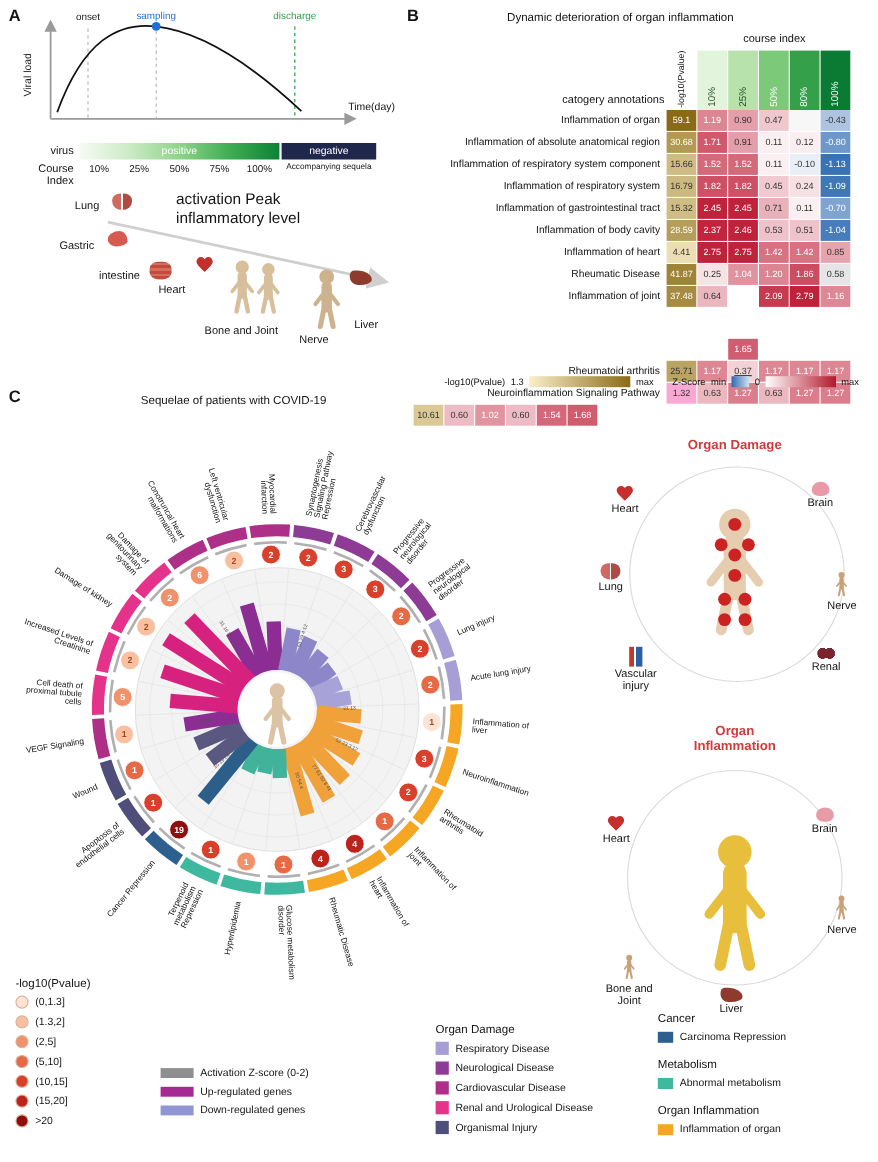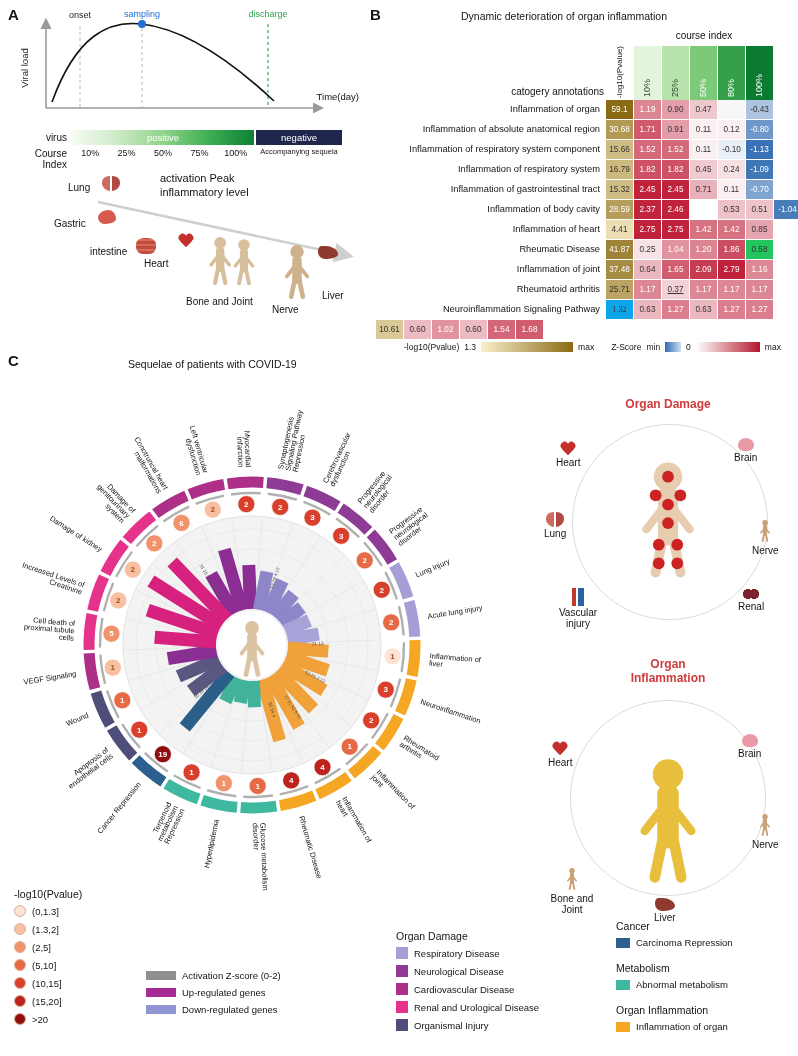--- a/index.html
+++ b/index.html
@@ -94,21 +94,21 @@
           <span>10%</span>
           <span>25%</span>
           <span>50%</span>
           <span>75%</span>
           <span>100%</span>
         </div>
         <div class="seq">Accompanying sequela</div>
       </div>
     </div>
 
-    <div class="abs" style="left:152px;top:166px;width:128px;font-size:11px;line-height:1.25">activation Peak inflammatory level</div>
+    <div class="abs" style="left:152px;top:166px;width:128px;font-size:14px;line-height:1.25">activation Peak inflammatory level</div>
 
     <svg class="abs" style="left:70px;top:168px" width="290" height="115" viewBox="0 0 290 115">
       <defs>
         <marker id="ar2" viewBox="0 0 10 10" refX="8" refY="5" markerWidth="8" markerHeight="8" orient="auto-start-reverse">
           <path d="M0,0L10,5L0,10z" fill="#cfcfcf"></path>
         </marker>
       </defs>
       <line x1="20" y1="28" x2="272" y2="82" stroke="#cfcfcf" stroke-width="2.5" marker-end="url(#ar2)"></line>
     </svg>
 
@@ -223,63 +223,63 @@
           <div class="hm-cell" style="background: rgb(192, 34, 59); color: rgb(255, 255, 255);">2.45</div>
           <div class="hm-cell" style="background: rgb(233, 177, 185); color: rgb(51, 51, 51);">0.71</div>
           <div class="hm-cell" style="background: rgb(250, 239, 241); color: rgb(51, 51, 51);">0.11</div>
           <div class="hm-cell" style="background: rgb(126, 164, 207); color: rgb(255, 255, 255);">-0.70</div>
         </div>
         <div class="hm-row">
           <div class="hm-label">Inflammation of body cavity</div>
           <div class="hm-cell" style="background: rgb(181, 158, 91); color: rgb(255, 255, 255);">28.59</div>
           <div class="hm-cell" style="background: rgb(193, 36, 61); color: rgb(255, 255, 255);">2.37</div>
           <div class="hm-cell" style="background: rgb(192, 34, 59); color: rgb(255, 255, 255);">2.46</div>
-          <div class="hm-cell" style="background: rgb(238, 194, 201); color: rgb(51, 51, 51); margin-left: 28px;">0.53</div>
+          <div class="hm-cell" style="background: rgb(238, 194, 201); color: rgb(51, 51, 51);">0.53</div>
           <div class="hm-cell" style="background: rgb(238, 196, 202); color: rgb(51, 51, 51);">0.51</div>
           <div class="hm-cell" style="background: rgb(71, 125, 186); color: rgb(255, 255, 255);">-1.04</div>
         </div>
         <div class="hm-row">
           <div class="hm-label">Inflammation of heart</div>
           <div class="hm-cell" style="background: rgb(235, 222, 179); color: rgb(51, 51, 51);">4.41</div>
           <div class="hm-cell" style="background: rgb(192, 34, 59); color: rgb(255, 255, 255);">2.75</div>
           <div class="hm-cell" style="background: rgb(192, 34, 59); color: rgb(255, 255, 255);">2.75</div>
           <div class="hm-cell" style="background: rgb(215, 114, 130); color: rgb(255, 255, 255);">1.42</div>
           <div class="hm-cell" style="background: rgb(215, 114, 130); color: rgb(255, 255, 255);">1.42</div>
           <div class="hm-cell" style="background: rgb(229, 164, 174); color: rgb(51, 51, 51);">0.85</div>
         </div>
         <div class="hm-row">
           <div class="hm-label">Rheumatic Disease</div>
           <div class="hm-cell" style="background: rgb(159, 132, 55); color: rgb(255, 255, 255);">41.87</div>
           <div class="hm-cell" style="background: rgb(247, 227, 230); color: rgb(51, 51, 51);">0.25</div>
           <div class="hm-cell" style="background: rgb(224, 146, 159); color: rgb(255, 255, 255);">1.04</div>
           <div class="hm-cell" style="background: rgb(220, 132, 146); color: rgb(255, 255, 255);">1.20</div>
           <div class="hm-cell" style="background: rgb(204, 77, 97); color: rgb(255, 255, 255);">1.86</div>
-          <div class="hm-cell" style="background: #22c55e; color: rgb(51, 51, 51);">0.58</div>
+          <div class="hm-cell" style="background: #e5e5e5; color: rgb(51, 51, 51);">0.58</div>
         </div>
         <div class="hm-row">
           <div class="hm-label">Inflammation of joint</div>
           <div class="hm-cell" style="background: rgb(166, 140, 67); color: rgb(255, 255, 255);">37.48</div>
           <div class="hm-cell" style="background: rgb(235, 183, 191); color: rgb(51, 51, 51);">0.64</div>
-          <div class="hm-cell" style="background: rgb(209, 94, 112); color: rgb(255, 255, 255);">1.65</div>
+          <div class="hm-cell" style="background: rgb(209, 94, 112); color: rgb(255, 255, 255); margin-top: 48px;">1.65</div>
           <div class="hm-cell" style="background: rgb(199, 59, 81); color: rgb(255, 255, 255);">2.09</div>
           <div class="hm-cell" style="background: rgb(192, 34, 59); color: rgb(255, 255, 255);">2.79</div>
           <div class="hm-cell" style="background: rgb(221, 136, 149); color: rgb(255, 255, 255);">1.16</div>
         </div>
         <div class="hm-row">
           <div class="hm-label">Rheumatoid arthritis</div>
           <div class="hm-cell" style="background: rgb(187, 164, 99); color: rgb(51, 51, 51);">25.71</div>
           <div class="hm-cell" style="background: rgb(221, 135, 149); color: rgb(255, 255, 255);">1.17</div>
           <div class="hm-cell" style="background: rgb(242, 210, 215); color: rgb(51, 51, 51); text-decoration: underline;">0.37</div>
           <div class="hm-cell" style="background: rgb(221, 135, 149); color: rgb(255, 255, 255);">1.17</div>
           <div class="hm-cell" style="background: rgb(221, 135, 149); color: rgb(255, 255, 255);">1.17</div>
           <div class="hm-cell" style="background: rgb(221, 135, 149); color: rgb(255, 255, 255);">1.17</div>
         </div>
         <div class="hm-row">
           <div class="hm-label">Neuroinflammation Signaling Pathway</div>
-          <div class="hm-cell" style="background: #0ea5e9; color: rgb(51, 51, 51); font-family: Liberation Serif, serif;">1.32</div>
+          <div class="hm-cell" style="background: #f9a8d4; color: rgb(51, 51, 51);">1.32</div>
           <div class="hm-cell" style="background: rgb(235, 184, 192); color: rgb(51, 51, 51);">0.63</div>
           <div class="hm-cell" style="background: rgb(218, 126, 141); color: rgb(255, 255, 255);">1.27</div>
           <div class="hm-cell" style="background: rgb(235, 184, 192); color: rgb(51, 51, 51);">0.63</div>
           <div class="hm-cell" style="background: rgb(218, 126, 141); color: rgb(255, 255, 255);">1.27</div>
           <div class="hm-cell" style="background: rgb(218, 126, 141); color: rgb(255, 255, 255);">1.27</div>
         </div>
         <div class="hm-row">
           <div class="hm-cell" style="background: rgb(218, 201, 150); color: rgb(51, 51, 51);">10.61</div>
           <div class="hm-cell" style="background: rgb(236, 187, 195); color: rgb(51, 51, 51);">0.60</div>
           <div class="hm-cell" style="background: rgb(225, 148, 160); color: rgb(255, 255, 255);">1.02</div>
@@ -692,21 +692,21 @@
             <span class="sqswatch" style="background: rgb(229, 51, 140);"></span>
             <span>Renal and Urological Disease</span>
           </div>
           <div class="leg-row">
             <span class="sqswatch" style="background: rgb(79, 77, 122);"></span>
             <span>Organismal Injury</span>
           </div>
         </div>
     </div>
 
-    <div id="group-legends" class="abs" style="left:616px;top:572px">
+    <div id="group-legends" class="abs" style="left:598px;top:572px">
         <div style="margin-bottom: 14px;">
           <div class="legend-title">Cancer</div>
           <div class="leg-row">
             <span class="sqswatch" style="width: 14px; height: 10px; background: rgb(45, 95, 143);"></span>
             <span>Carcinoma Repression</span>
           </div>
         </div>
         <div style="margin-bottom: 14px;">
           <div class="legend-title">Metabolism</div>
           <div class="leg-row">

